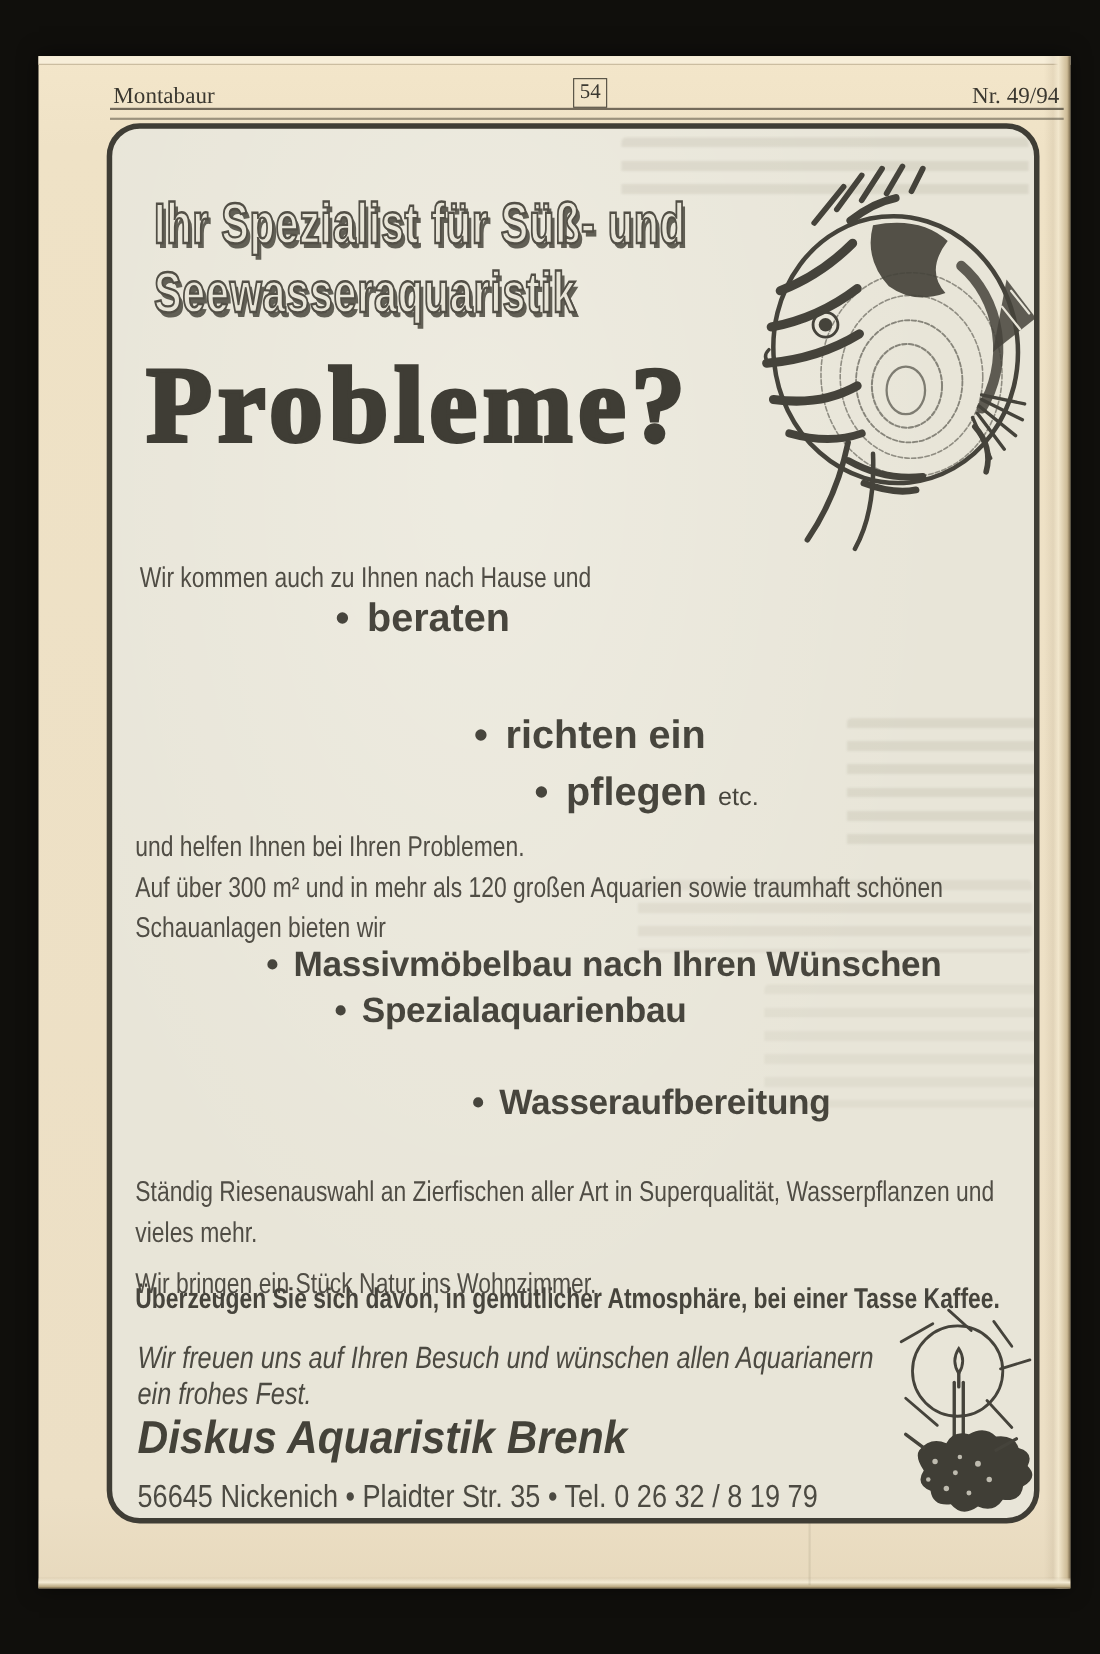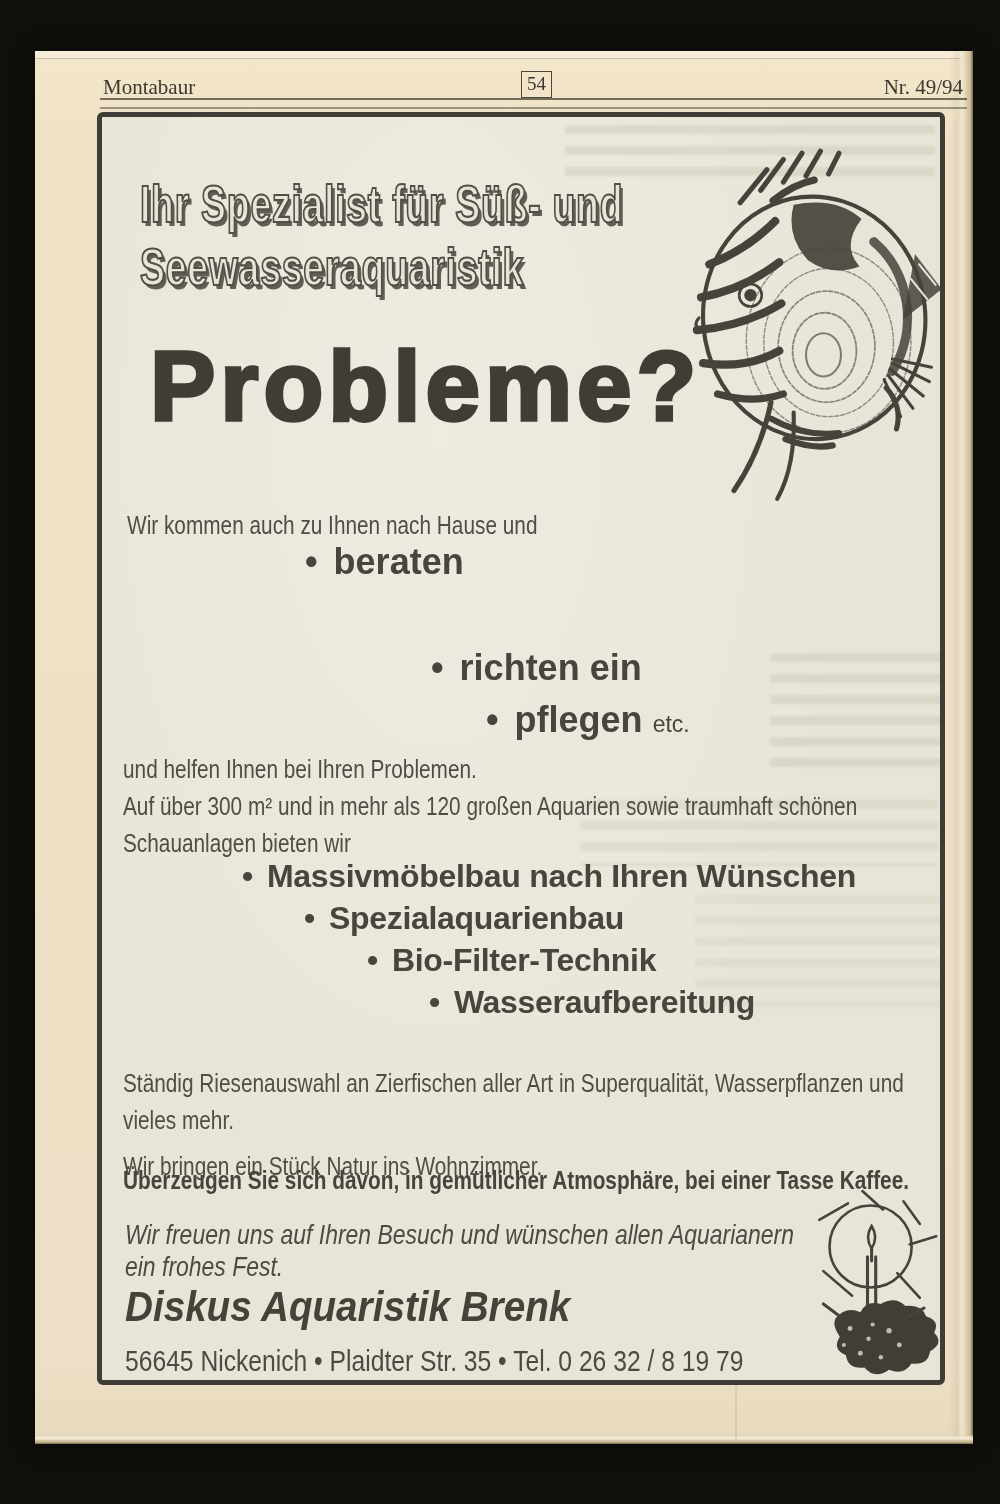--- a/index.html
+++ b/index.html
@@ -28,21 +28,21 @@
   .pagehead{position:absolute;left:0;top:20px;width:100%;height:32px;
             font-family:"Liberation Serif",serif;font-size:21px;color:#3b3830;}
   .head-left{position:absolute;left:68px;top:4px;}
   .head-right{position:absolute;right:10px;top:4px;}
   .pagenum-box{position:absolute;left:486px;top:0;min-width:18px;padding:1px 5px 2px;
                border:1.5px solid #4d483c;text-align:center;font-size:19px;}
   .headrule{position:absolute;left:65px;top:47px;width:867px;height:7px;
             border-top:2.5px solid rgba(85,78,64,.8);border-bottom:2px solid rgba(85,78,64,.55);}
   
   .adbox{position:absolute;left:62px;top:61px;width:848px;height:1273px;box-sizing:border-box;
-         border:5px solid var(--ink-strong);border-radius:6px;background:
+         border:5px solid var(--ink-strong);border-radius:30px;background:
          radial-gradient(ellipse at 40% 25%,rgba(255,255,250,.25),rgba(255,255,250,0) 60%),
          var(--paper-inner);
          overflow:hidden;}
   .adbox *{position:absolute;}
   
   .ghost{background:repeating-linear-gradient(180deg,rgba(125,118,92,.12) 0 9px,rgba(125,118,92,0) 9px 21px);
          filter:blur(.8px);border-radius:4px;}
   
   .outline-head{left:38px;top:56px;font-weight:bold;font-size:52px;line-height:63px;letter-spacing:1px;
                 color:var(--paper-inner);-webkit-text-stroke:2.2px #524f46;
@@ -131,21 +131,21 @@
           <path d="M118 262 q2 52 -16 84" stroke-width="4"></path>
           <path d="M208 238 q16 18 10 40" stroke-width="5"></path>
         </g>
       </svg>
 
       <h1 class="outline-head" style="margin:0;">
         <span style="position:static;display:block;">Ihr Spezialist für Süß- und</span>
         <span style="position:static;display:block;">Seewasseraquaristik</span>
       </h1>
 
-      <h2 class="big-title" style="margin:17px;">Probleme?</h2>
+      <h2 class="big-title" style="margin:0;font-family:Liberation Serif, serif;">Probleme?</h2>
 
       <p class="copy intro" style="margin:0;">Wir kommen auch zu Ihnen nach Hause und</p>
 
       <div class="svc" style="left:203px;top:424px;">
         <span class="b" style="position:static;">•</span><span style="position:static;">beraten</span>
       </div>
       <div class="svc" style="left:384px;top:582px;">
         <span class="b" style="position:static;">•</span><span style="position:static;">pflegen</span><span class="suffix" style="position:static;">etc.</span>
       </div>
       <div class="svc" style="left:329px;top:530px;">
@@ -156,23 +156,20 @@
         <div style="position:static;">und helfen Ihnen bei Ihren Problemen.</div>
         <div style="position:static;">Auf über 300 m² und in mehr als 120 großen Aquarien sowie traumhaft schönen</div>
         <div style="position:static;">Schauanlagen bieten wir</div>
       </div>
 
       <div class="off" style="left:140px;top:741px;">
         <span class="b" style="position:static;">•</span><span style="position:static;">Massivmöbelbau nach Ihren Wünschen</span>
       </div>
       <div class="off" style="left:202px;top:783px;">
         <span class="b" style="position:static;">•</span><span style="position:static;">Spezialaquarienbau</span>
-      </div>
-      <div class="off" style="left:265px;top:825px;">
-        <span class="b" style="position:static;">•</span><span style="position:static;">Bio-Filter-Technik</span>
       </div>
       <div class="off" style="left:327px;top:867px;">
         <span class="b" style="position:static;">•</span><span style="position:static;">Wasseraufbereitung</span>
       </div>
 
       <div class="copy para2">
         <div style="position:static;">Ständig Riesenauswahl an Zierfischen aller Art in Superqualität, Wasserpflanzen und</div>
         <div style="position:static;">vieles mehr.</div>
         <div class="gap-line" style="position:static;">Wir bringen ein Stück Natur ins Wohnzimmer.</div>
       </div>

